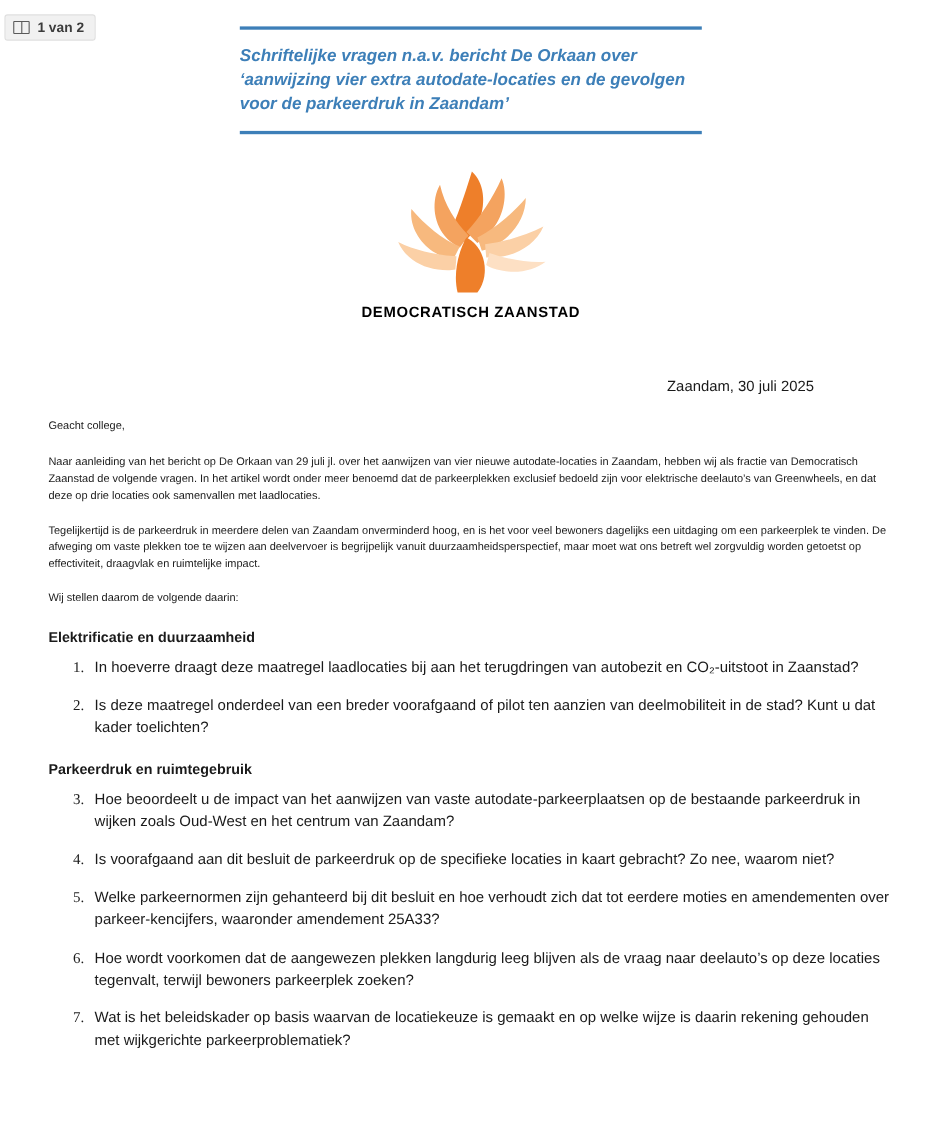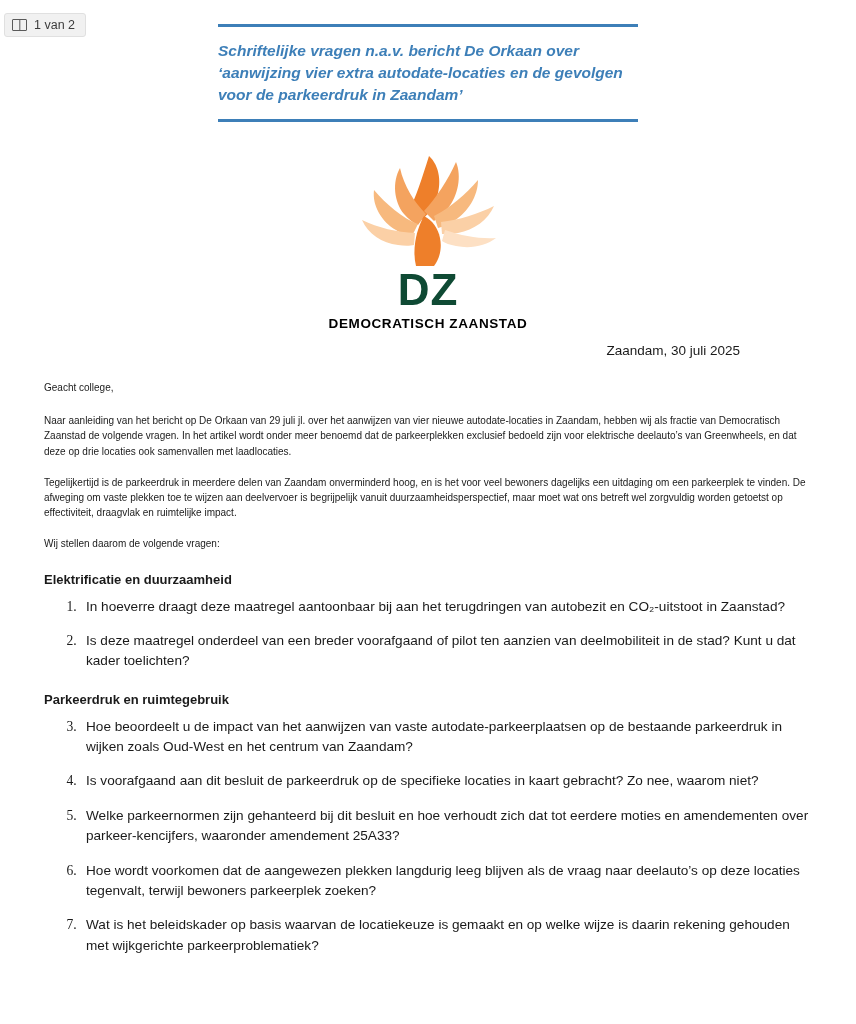--- a/index.html
+++ b/index.html
@@ -23,20 +23,21 @@
     left: 4px;
     display: flex;
     align-items: center;
     gap: 7px;
     background: #f1f1f1;
     border: 1px solid #e0e0e0;
     border-radius: 3px;
     padding: 4px 10px 4px 7px;
     font-size: 12.5px;
     color: #3c3c3c;
+    font-weight: bold;
   }
   .page-chip .book-icon {
     width: 15px;
     height: 12px;
     border: 1.4px solid #5a5a5a;
     border-radius: 1px;
     position: relative;
     box-sizing: border-box;
   }
   .page-chip .book-icon::after {
@@ -168,35 +169,34 @@
         <path d="M128 12 C134 26,130 46,120 58 C116 63,110 68,106 71 L96 61 C108 48,120 30,128 12 Z" fill="#f4a35f"></path>
         <path d="M150 30 C150 46,140 62,126 71 C120 75,114 77,110 78 L106 66 C122 58,138 44,150 30 Z" fill="#f7b97e"></path>
         <path d="M166 56 C160 70,146 80,130 83 C124 84,118 84,114 84 L113 72 C131 70,150 64,166 56 Z" fill="#fbd0a6"></path>
         <path d="M168 88 C158 96,142 99,128 96 C122 95,117 93,114 91 L117 80 C134 86,152 89,168 88 Z" fill="#fde0c4"></path>
         <path d="M72 18 C64 32,66 52,76 64 C80 69,86 73,90 75 L98 64 C86 52,76 36,72 18 Z" fill="#f4a35f"></path>
         <path d="M46 40 C44 56,54 72,68 80 C74 84,80 86,84 86 L90 74 C74 68,58 54,46 40 Z" fill="#f7b97e"></path>
         <path d="M34 70 C40 84,54 93,70 95 C76 96,82 96,86 95 L87 83 C69 82,50 78,34 70 Z" fill="#fbd0a6"></path>
         <path d="M96 66 C104 70,110 78,112 88 C114 98,112 108,106 116 L88 116 C84 100,88 80,96 66 Z" fill="#ee7f2a"></path>
       </g>
     </svg>
-    <div class="logo-dz">DZ</div>
     <div class="logo-sub">DEMOCRATISCH ZAANSTAD</div>
   </div>
 
   <div class="date-line">Zaandam, 30 juli 2025</div>
 
   <div class="body-col">
     <p class="para greeting">Geacht college,</p>
     <p class="para">Naar aanleiding van het bericht op De Orkaan van 29 juli jl. over het aanwijzen van vier nieuwe autodate-locaties in Zaandam, hebben wij als fractie van Democratisch Zaanstad de volgende vragen. In het artikel wordt onder meer benoemd dat de parkeerplekken exclusief bedoeld zijn voor elektrische deelauto’s van Greenwheels, en dat deze op drie locaties ook samenvallen met laadlocaties.</p>
     <p class="para">Tegelijkertijd is de parkeerdruk in meerdere delen van Zaandam onverminderd hoog, en is het voor veel bewoners dagelijks een uitdaging om een parkeerplek te vinden. De afweging om vaste plekken toe te wijzen aan deelvervoer is begrijpelijk vanuit duurzaamheidsperspectief, maar moet wat ons betreft wel zorgvuldig worden getoetst op effectiviteit, draagvlak en ruimtelijke impact.</p>
-    <p class="para">Wij stellen daarom de volgende vragen:</p>
+    <p class="para">Wij stellen daarom de volgende daarin:</p>
 
     <h3 class="section">Elektrificatie en duurzaamheid</h3>
     <ol class="questions" start="1">
-      <li>In hoeverre draagt deze maatregel aantoonbaar bij aan het terugdringen van autobezit en CO₂-uitstoot in Zaanstad?</li>
+      <li>In hoeverre draagt deze maatregel laadlocaties bij aan het terugdringen van autobezit en CO₂-uitstoot in Zaanstad?</li>
       <li>Is deze maatregel onderdeel van een breder voorafgaand of pilot ten aanzien van deelmobiliteit in de stad? Kunt u dat kader toelichten?</li>
     </ol>
 
     <h3 class="section">Parkeerdruk en ruimtegebruik</h3>
     <ol class="questions" start="3">
       <li>Hoe beoordeelt u de impact van het aanwijzen van vaste autodate-parkeerplaatsen op de bestaande parkeerdruk in wijken zoals Oud-West en het centrum van Zaandam?</li>
       <li>Is voorafgaand aan dit besluit de parkeerdruk op de specifieke locaties in kaart gebracht? Zo nee, waarom niet?</li>
       <li>Welke parkeernormen zijn gehanteerd bij dit besluit en hoe verhoudt zich dat tot eerdere moties en amendementen over parkeer-kencijfers, waaronder amendement 25A33?</li>
       <li>Hoe wordt voorkomen dat de aangewezen plekken langdurig leeg blijven als de vraag naar deelauto’s op deze locaties tegenvalt, terwijl bewoners parkeerplek zoeken?</li>
       <li>Wat is het beleidskader op basis waarvan de locatiekeuze is gemaakt en op welke wijze is daarin rekening gehouden met wijkgerichte parkeerproblematiek?</li>

